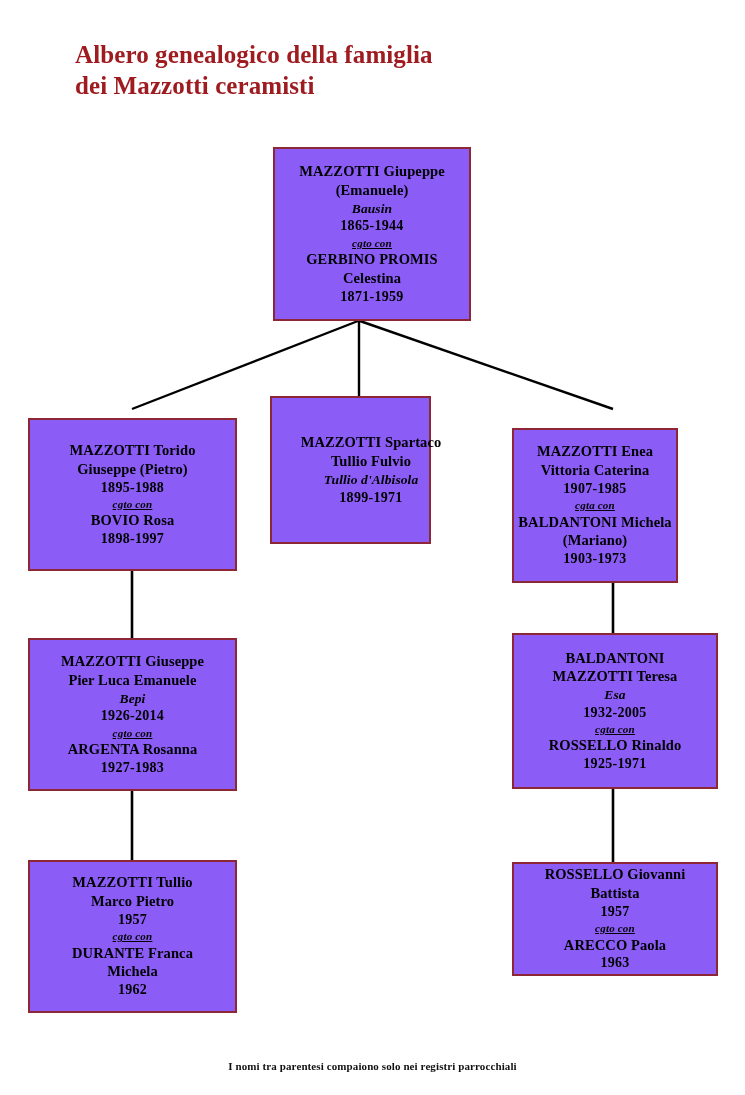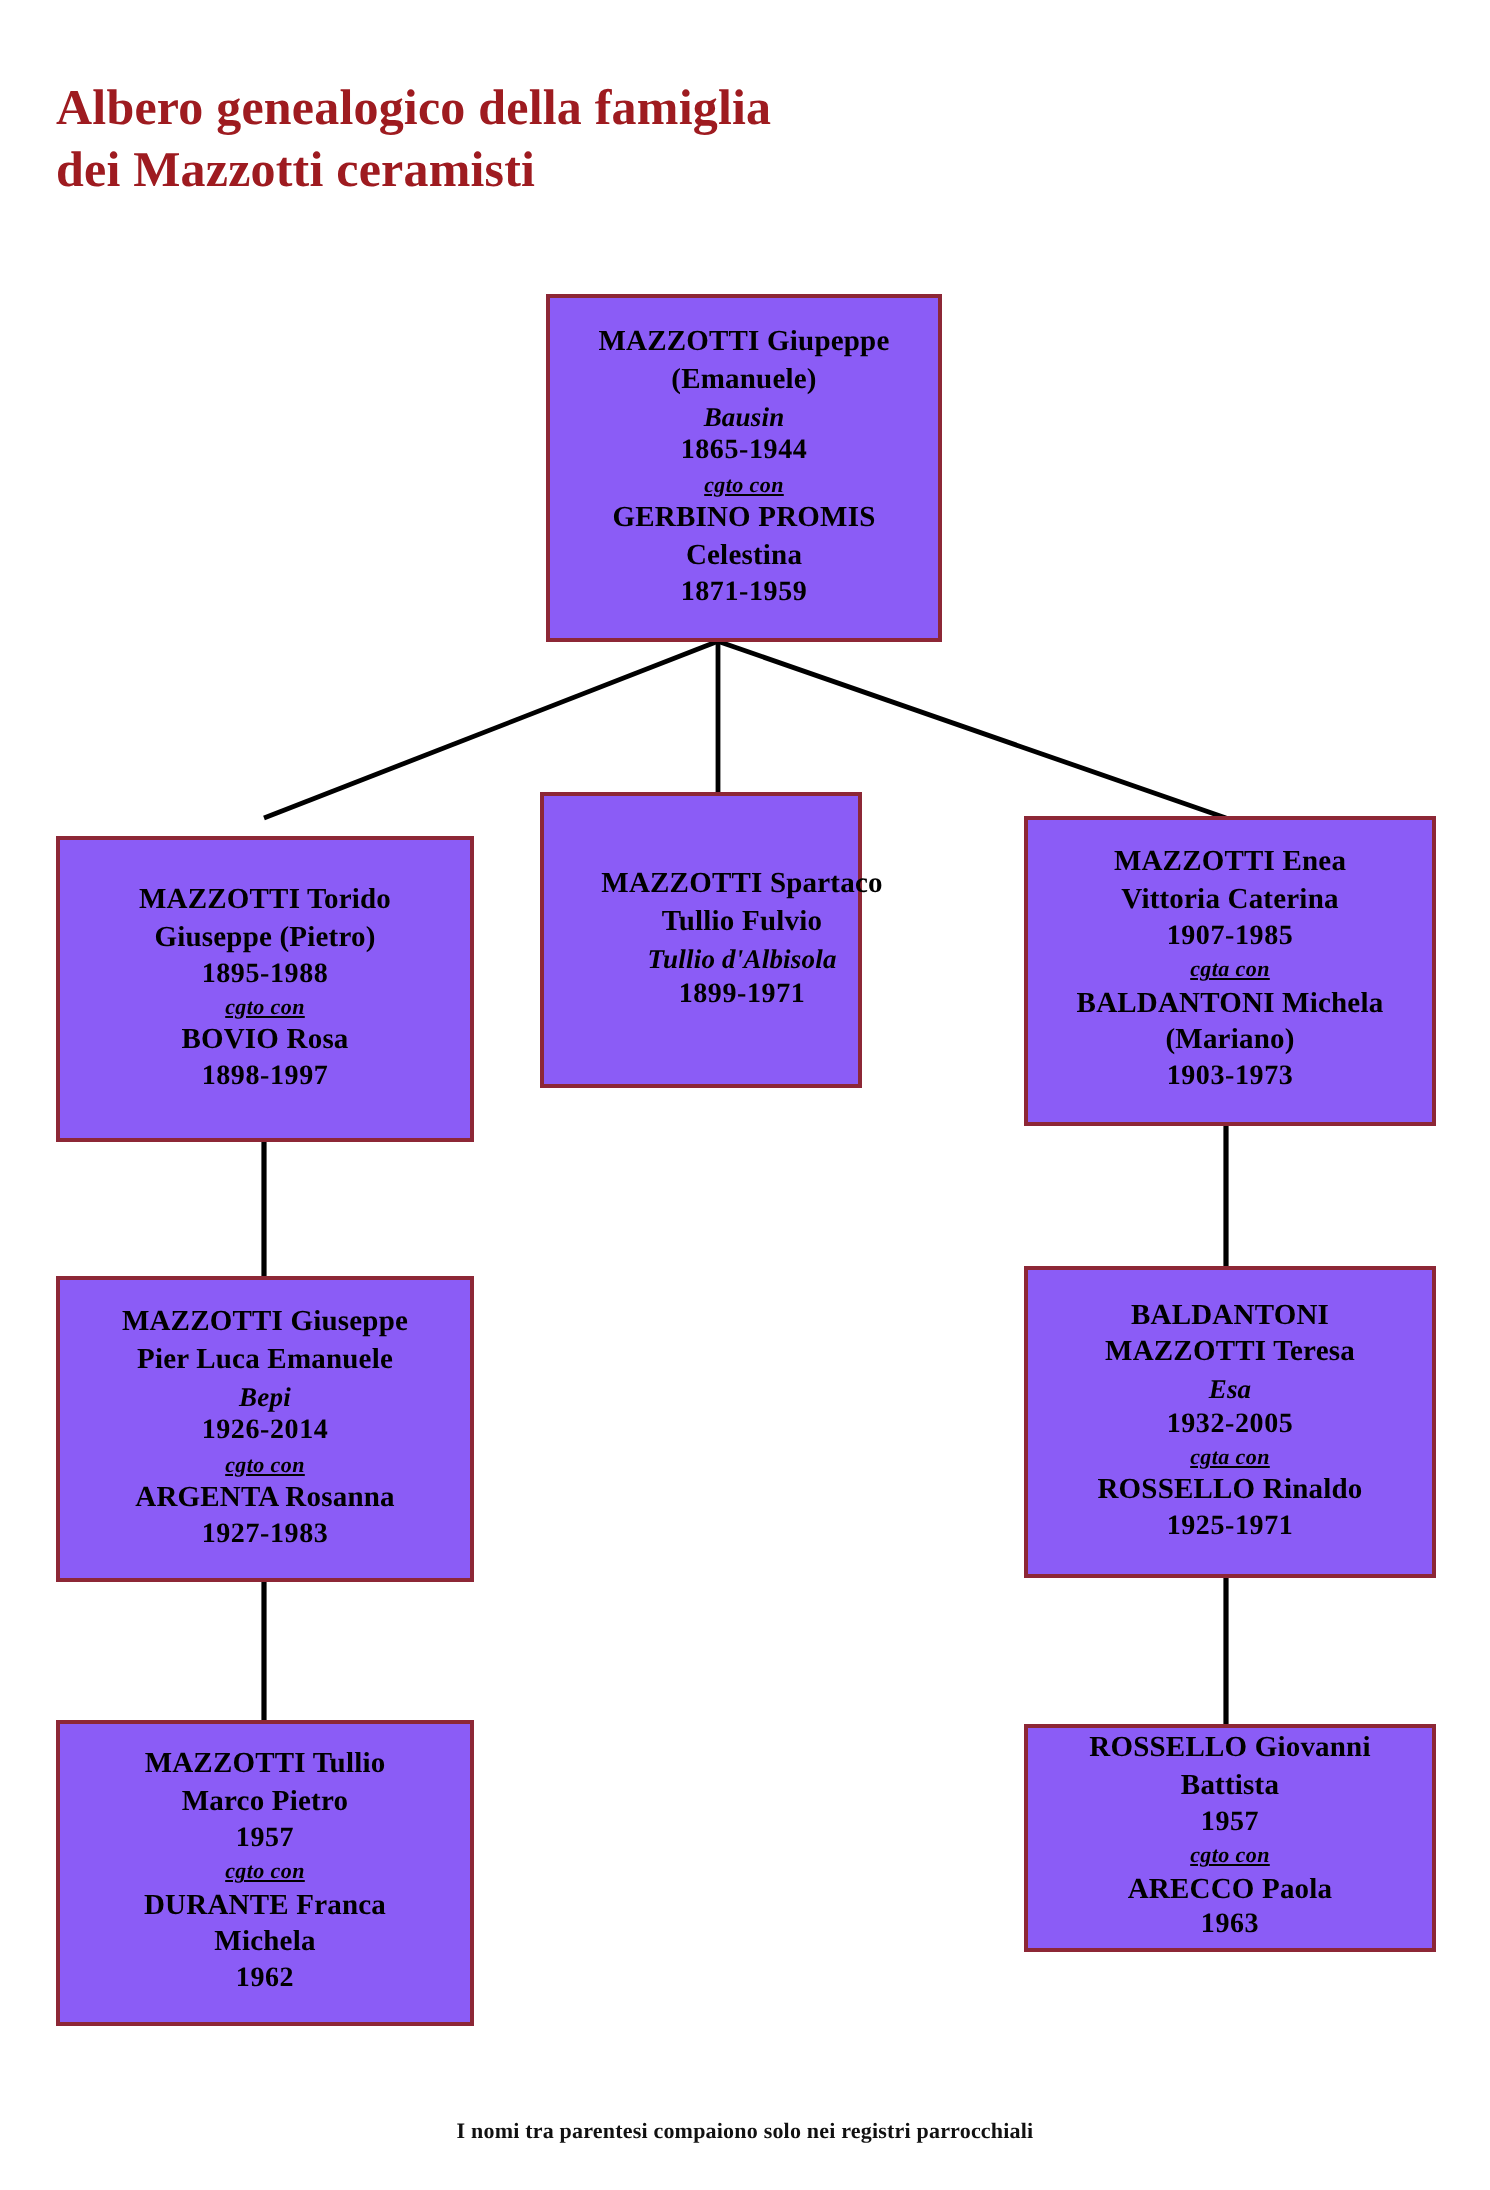--- a/index.html
+++ b/index.html
@@ -32,21 +32,21 @@
     left: 28px;
     top: 22px;
     width: 520px;
     font-family: "Liberation Serif", "DejaVu Serif", serif;
     font-weight: bold;
     font-size: 25px;
     line-height: 1.25;
     letter-spacing: 0.1px;
     color: #9e1b20;
   }
-  .title .line { display: block; }
+  .title .line { display: block; margin-left: 47px; }
 
   
   #connectors {
     position: absolute;
     left: 0;
     top: 0;
     width: 745px;
     height: 1095px;
     pointer-events: none;
   }
@@ -86,21 +86,21 @@
   }
   .node .ln.year {
     font-size: 14px;
     letter-spacing: 0.3px;
   }
 
   
   #node-root      { left: 273px; top: 147px;  width: 198px; height: 174px; }
   #node-torido    { left:  28px; top: 418px;  width: 209px; height: 153px; }
   #node-spartaco  { left: 270px; top: 396px;  width: 161px; height: 148px; padding-left: 47px; }
-  #node-enea      { left: 512px; top: 408px;  width: 206px; height: 155px; }
+  #node-enea      { left: 512px; top: 428px;  width: 166px; height: 155px; }
   #node-bepi      { left:  28px; top: 638px;  width: 209px; height: 153px; }
   #node-teresa    { left: 512px; top: 633px;  width: 206px; height: 156px; }
   #node-tullio    { left:  28px; top: 860px;  width: 209px; height: 153px; }
   #node-giovanni  { left: 512px; top: 862px;  width: 206px; height: 114px; }
 
   
   .footnote {
     position: absolute;
     left: 0;
     top: 1060px;

